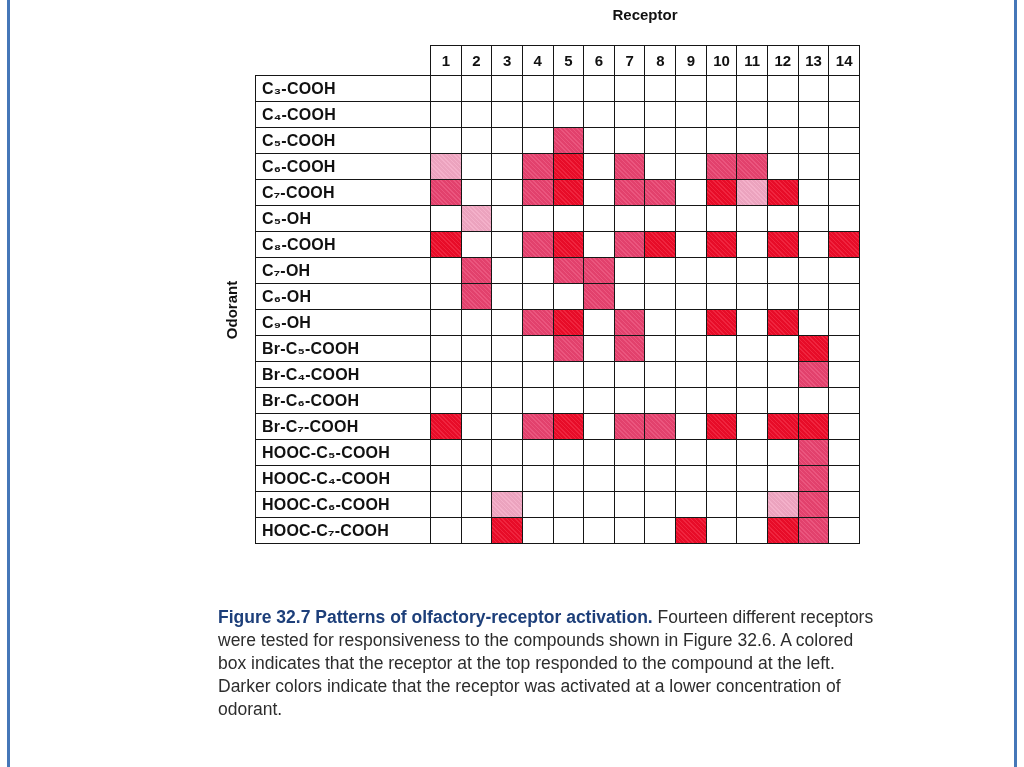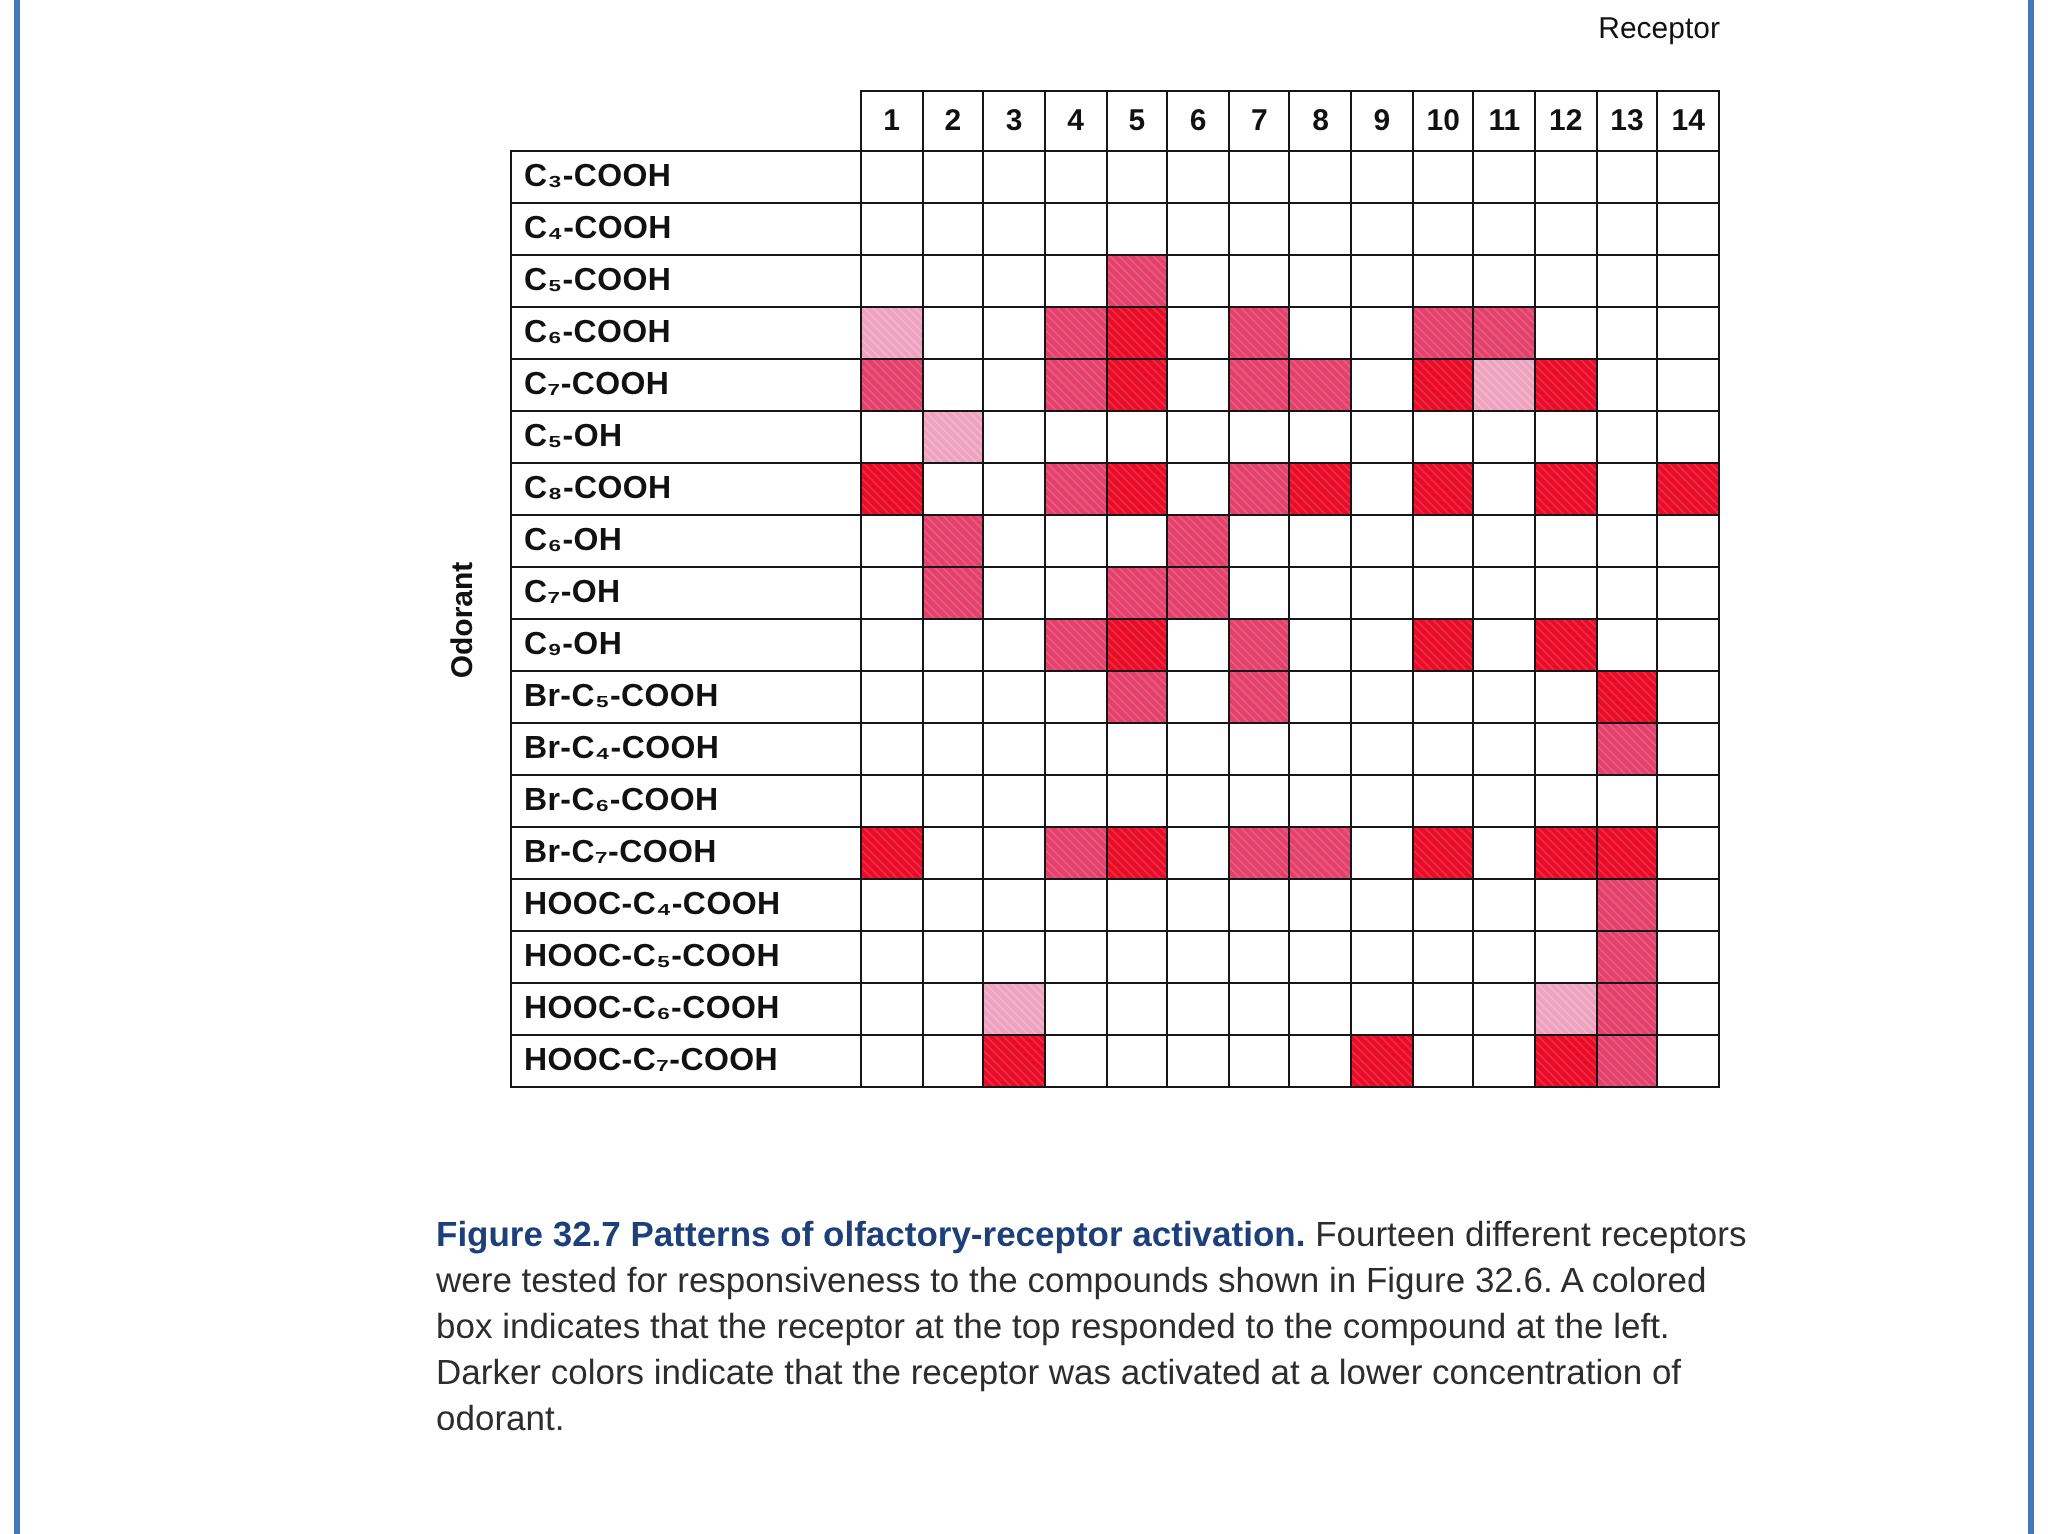--- a/index.html
+++ b/index.html
@@ -11,21 +11,21 @@
     overflow: hidden;
   }
   .edge-strip {
     position: absolute; top: 0; bottom: 0; width: 3px;
   }
   .edge-strip.left  { left: 7px; }
   .edge-strip.right { right: 7px; }
 
   .axis-label-top {
     position: absolute; top: 6px; left: 430px; width: 430px;
-    text-align: right; font-weight: normal; font-size: 15px; color: #111;
+    text-align: center; font-weight: bold; font-size: 15px; color: #111;
   }
   .axis-label-side {
     position: absolute; left: 198px; top: 300px; width: 70px; height: 20px;
     text-align: center; font-weight: bold; font-size: 15px; color: #111;
     transform: rotate(-90deg);
   }
 
   .grid-wrap { position: absolute; left: 255px; top: 45px; }
 
   .header-row {
@@ -210,54 +210,54 @@
           <div class="cell filled" style="background-color: rgb(233, 67, 112);"></div>
           <div class="cell filled" style="background-color: rgb(238, 12, 41);"></div>
           <div class="cell" style="background-color: rgb(255, 255, 255);"></div>
           <div class="cell filled" style="background-color: rgb(238, 12, 41);"></div>
           <div class="cell" style="background-color: rgb(255, 255, 255);"></div>
           <div class="cell filled" style="background-color: rgb(238, 12, 41);"></div>
           <div class="cell" style="background-color: rgb(255, 255, 255);"></div>
           <div class="cell filled" style="background-color: rgb(238, 12, 41);"></div>
         </div>
         <div class="matrix-row">
+          <div class="row-label">C₇-OH</div>
+          <div class="cell" style="background-color: rgb(255, 255, 255);"></div>
+          <div class="cell filled" style="background-color: rgb(233, 67, 112);"></div>
+          <div class="cell" style="background-color: rgb(255, 255, 255);"></div>
+          <div class="cell" style="background-color: rgb(255, 255, 255);"></div>
+          <div class="cell filled" style="background-color: rgb(233, 67, 112);"></div>
+          <div class="cell filled" style="background-color: rgb(233, 67, 112);"></div>
+          <div class="cell" style="background-color: rgb(255, 255, 255);"></div>
+          <div class="cell" style="background-color: rgb(255, 255, 255);"></div>
+          <div class="cell" style="background-color: rgb(255, 255, 255);"></div>
+          <div class="cell" style="background-color: rgb(255, 255, 255);"></div>
+          <div class="cell" style="background-color: rgb(255, 255, 255);"></div>
+          <div class="cell" style="background-color: rgb(255, 255, 255);"></div>
+          <div class="cell" style="background-color: rgb(255, 255, 255);"></div>
+          <div class="cell" style="background-color: rgb(255, 255, 255);"></div>
+        </div>
+        <div class="matrix-row">
           <div class="row-label">C₆-OH</div>
           <div class="cell" style="background-color: rgb(255, 255, 255);"></div>
           <div class="cell filled" style="background-color: rgb(233, 67, 112);"></div>
           <div class="cell" style="background-color: rgb(255, 255, 255);"></div>
           <div class="cell" style="background-color: rgb(255, 255, 255);"></div>
           <div class="cell" style="background-color: rgb(255, 255, 255);"></div>
           <div class="cell filled" style="background-color: rgb(233, 67, 112);"></div>
           <div class="cell" style="background-color: rgb(255, 255, 255);"></div>
           <div class="cell" style="background-color: rgb(255, 255, 255);"></div>
           <div class="cell" style="background-color: rgb(255, 255, 255);"></div>
           <div class="cell" style="background-color: rgb(255, 255, 255);"></div>
           <div class="cell" style="background-color: rgb(255, 255, 255);"></div>
           <div class="cell" style="background-color: rgb(255, 255, 255);"></div>
           <div class="cell" style="background-color: rgb(255, 255, 255);"></div>
           <div class="cell" style="background-color: rgb(255, 255, 255);"></div>
         </div>
         <div class="matrix-row">
-          <div class="row-label">C₇-OH</div>
-          <div class="cell" style="background-color: rgb(255, 255, 255);"></div>
-          <div class="cell filled" style="background-color: rgb(233, 67, 112);"></div>
-          <div class="cell" style="background-color: rgb(255, 255, 255);"></div>
-          <div class="cell" style="background-color: rgb(255, 255, 255);"></div>
-          <div class="cell filled" style="background-color: rgb(233, 67, 112);"></div>
-          <div class="cell filled" style="background-color: rgb(233, 67, 112);"></div>
-          <div class="cell" style="background-color: rgb(255, 255, 255);"></div>
-          <div class="cell" style="background-color: rgb(255, 255, 255);"></div>
-          <div class="cell" style="background-color: rgb(255, 255, 255);"></div>
-          <div class="cell" style="background-color: rgb(255, 255, 255);"></div>
-          <div class="cell" style="background-color: rgb(255, 255, 255);"></div>
-          <div class="cell" style="background-color: rgb(255, 255, 255);"></div>
-          <div class="cell" style="background-color: rgb(255, 255, 255);"></div>
-          <div class="cell" style="background-color: rgb(255, 255, 255);"></div>
-        </div>
-        <div class="matrix-row">
           <div class="row-label">C₉-OH</div>
           <div class="cell" style="background-color: rgb(255, 255, 255);"></div>
           <div class="cell" style="background-color: rgb(255, 255, 255);"></div>
           <div class="cell" style="background-color: rgb(255, 255, 255);"></div>
           <div class="cell filled" style="background-color: rgb(233, 67, 112);"></div>
           <div class="cell filled" style="background-color: rgb(238, 12, 41);"></div>
           <div class="cell" style="background-color: rgb(255, 255, 255);"></div>
           <div class="cell filled" style="background-color: rgb(233, 67, 112);"></div>
           <div class="cell" style="background-color: rgb(255, 255, 255);"></div>
           <div class="cell" style="background-color: rgb(255, 255, 255);"></div>
@@ -329,38 +329,38 @@
           <div class="cell filled" style="background-color: rgb(233, 67, 112);"></div>
           <div class="cell filled" style="background-color: rgb(233, 67, 112);"></div>
           <div class="cell" style="background-color: rgb(255, 255, 255);"></div>
           <div class="cell filled" style="background-color: rgb(238, 12, 41);"></div>
           <div class="cell" style="background-color: rgb(255, 255, 255);"></div>
           <div class="cell filled" style="background-color: rgb(238, 12, 41);"></div>
           <div class="cell filled" style="background-color: rgb(238, 12, 41);"></div>
           <div class="cell" style="background-color: rgb(255, 255, 255);"></div>
         </div>
         <div class="matrix-row">
+          <div class="row-label">HOOC-C₅-COOH</div>
+          <div class="cell" style="background-color: rgb(255, 255, 255);"></div>
+          <div class="cell" style="background-color: rgb(255, 255, 255);"></div>
+          <div class="cell" style="background-color: rgb(255, 255, 255);"></div>
+          <div class="cell" style="background-color: rgb(255, 255, 255);"></div>
+          <div class="cell" style="background-color: rgb(255, 255, 255);"></div>
+          <div class="cell" style="background-color: rgb(255, 255, 255);"></div>
+          <div class="cell" style="background-color: rgb(255, 255, 255);"></div>
+          <div class="cell" style="background-color: rgb(255, 255, 255);"></div>
+          <div class="cell" style="background-color: rgb(255, 255, 255);"></div>
+          <div class="cell" style="background-color: rgb(255, 255, 255);"></div>
+          <div class="cell" style="background-color: rgb(255, 255, 255);"></div>
+          <div class="cell" style="background-color: rgb(255, 255, 255);"></div>
+          <div class="cell filled" style="background-color: rgb(233, 67, 112);"></div>
+          <div class="cell" style="background-color: rgb(255, 255, 255);"></div>
+        </div>
+        <div class="matrix-row">
           <div class="row-label">HOOC-C₄-COOH</div>
-          <div class="cell" style="background-color: rgb(255, 255, 255);"></div>
-          <div class="cell" style="background-color: rgb(255, 255, 255);"></div>
-          <div class="cell" style="background-color: rgb(255, 255, 255);"></div>
-          <div class="cell" style="background-color: rgb(255, 255, 255);"></div>
-          <div class="cell" style="background-color: rgb(255, 255, 255);"></div>
-          <div class="cell" style="background-color: rgb(255, 255, 255);"></div>
-          <div class="cell" style="background-color: rgb(255, 255, 255);"></div>
-          <div class="cell" style="background-color: rgb(255, 255, 255);"></div>
-          <div class="cell" style="background-color: rgb(255, 255, 255);"></div>
-          <div class="cell" style="background-color: rgb(255, 255, 255);"></div>
-          <div class="cell" style="background-color: rgb(255, 255, 255);"></div>
-          <div class="cell" style="background-color: rgb(255, 255, 255);"></div>
-          <div class="cell filled" style="background-color: rgb(233, 67, 112);"></div>
-          <div class="cell" style="background-color: rgb(255, 255, 255);"></div>
-        </div>
-        <div class="matrix-row">
-          <div class="row-label">HOOC-C₅-COOH</div>
           <div class="cell" style="background-color: rgb(255, 255, 255);"></div>
           <div class="cell" style="background-color: rgb(255, 255, 255);"></div>
           <div class="cell" style="background-color: rgb(255, 255, 255);"></div>
           <div class="cell" style="background-color: rgb(255, 255, 255);"></div>
           <div class="cell" style="background-color: rgb(255, 255, 255);"></div>
           <div class="cell" style="background-color: rgb(255, 255, 255);"></div>
           <div class="cell" style="background-color: rgb(255, 255, 255);"></div>
           <div class="cell" style="background-color: rgb(255, 255, 255);"></div>
           <div class="cell" style="background-color: rgb(255, 255, 255);"></div>
           <div class="cell" style="background-color: rgb(255, 255, 255);"></div>

